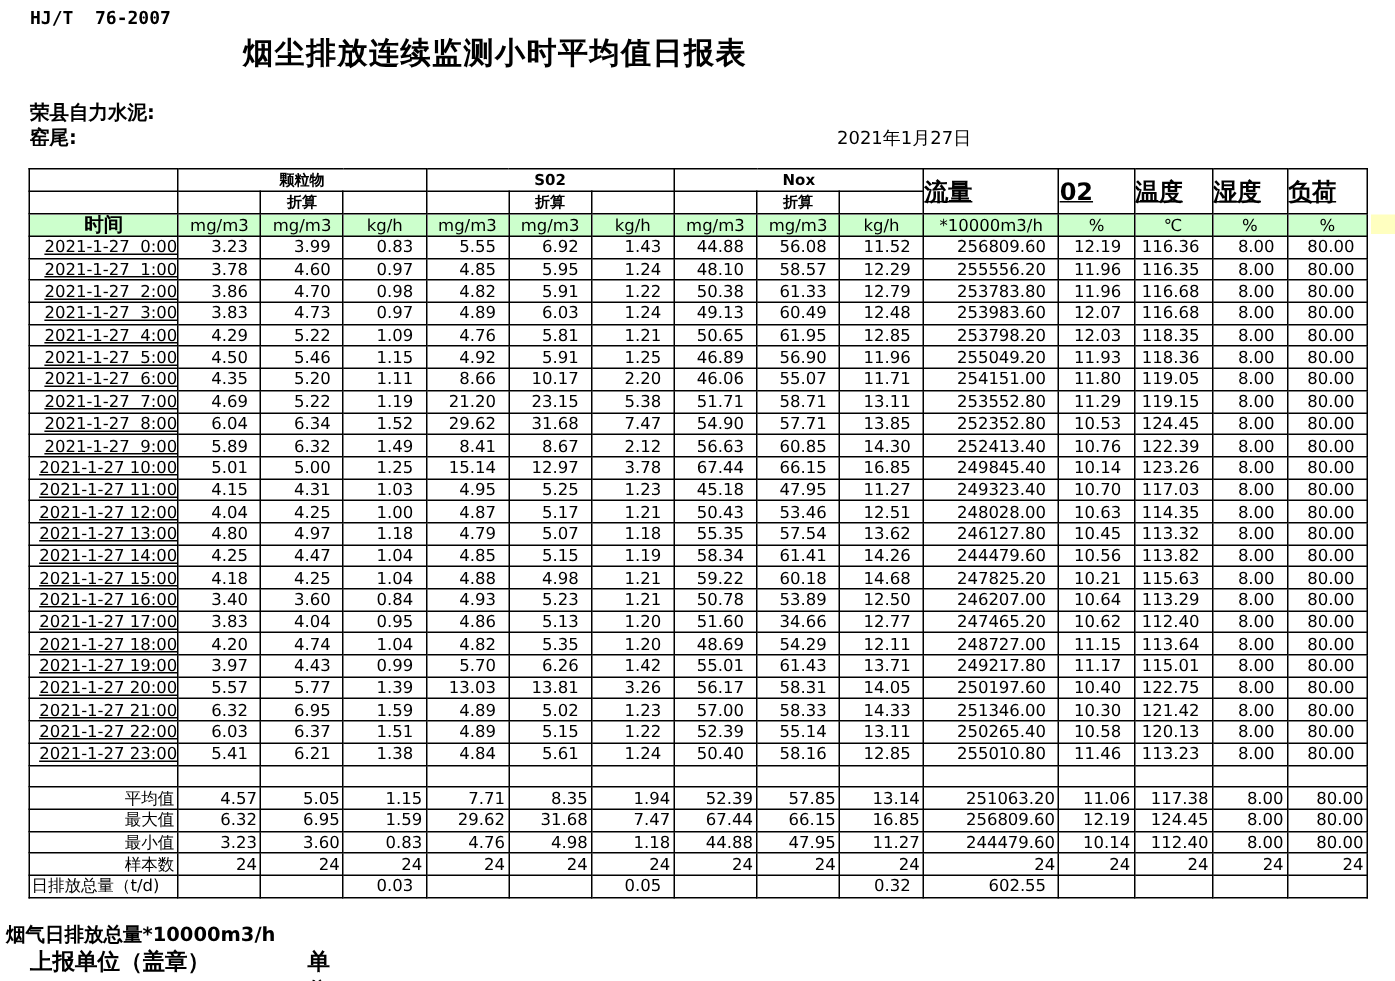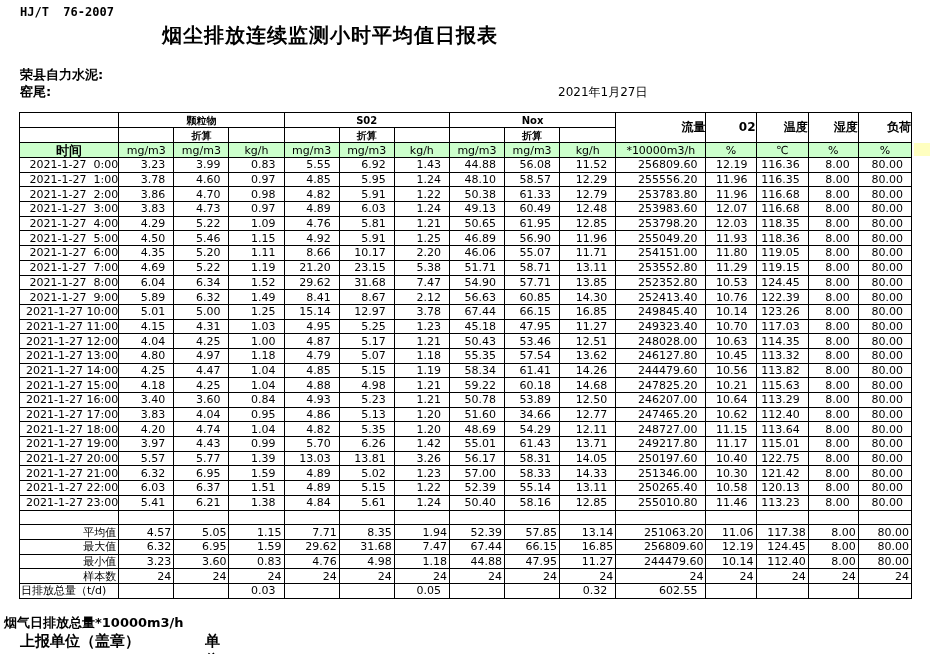--- a/index.html
+++ b/index.html
@@ -12,26 +12,26 @@
   .title{position:absolute;left:0;top:22px;width:660px;text-align:center;font-size:20px;font-weight:bold;letter-spacing:1px;}
   .company{position:absolute;left:20px;top:66px;font-size:13px;font-weight:bold;}
   .station{position:absolute;left:20px;top:83px;font-size:13px;font-weight:bold;}
   .date{position:absolute;left:558px;top:84px;font-size:12px;}
   table{position:absolute;left:19px;top:112px;width:893px;border-collapse:collapse;table-layout:fixed;}
   td{border:1px solid #000;padding:0;font-size:11px;height:13.7px;line-height:13px;overflow:hidden;white-space:nowrap;}
   thead tr{height:15px;}
   tbody tr{height:14.7px;}
   .green{background:#ccffcc;}
   .ghead{font-weight:bold;text-align:center;font-size:10px;}
-  .shead{font-weight:bold;text-align:right;font-size:12px;}
+  .shead{font-weight:bold;text-align:left;font-size:16px;text-decoration:underline;}
   .unit{text-align:center;font-size:11px;}
   .timehead{font-weight:bold;text-align:center;font-size:13px;}
   .num{text-align:right;padding-right:8px;}
   .num.tight{padding-right:2px;}
-  .time{text-align:right;padding-right:0;white-space:pre;}
+  .time{text-align:right;padding-right:0;white-space:pre;text-decoration:underline;}
   .slabel{text-align:right;font-weight:normal;padding-right:2px;font-size:11px;}
   .slabel.left{text-align:left;padding-left:1px;}
   .footer1{position:absolute;left:4px;top:614px;font-size:13px;font-weight:bold;}
   .footer2{position:absolute;left:20px;top:632px;font-size:15px;font-weight:bold;}
   .footer2 .unit2{position:absolute;left:185px;top:0;}
   .artifact{position:absolute;left:914px;top:143px;width:16px;height:13px;background:#ffffc0;}
 </style>
 </head>
 <body>
 

